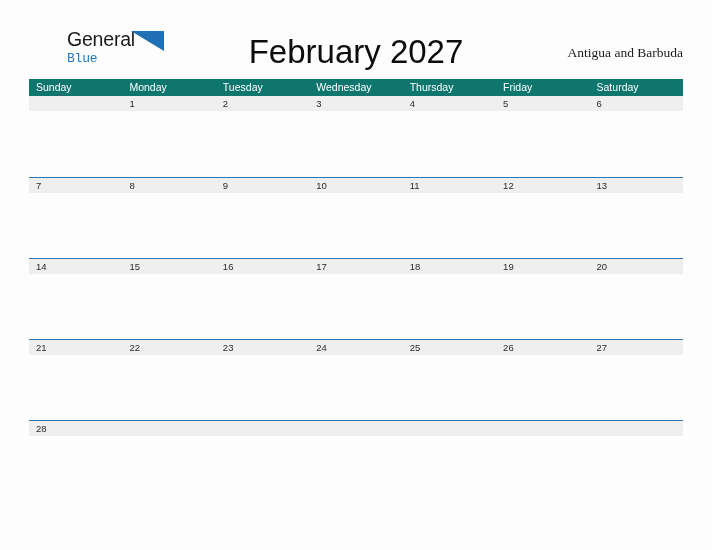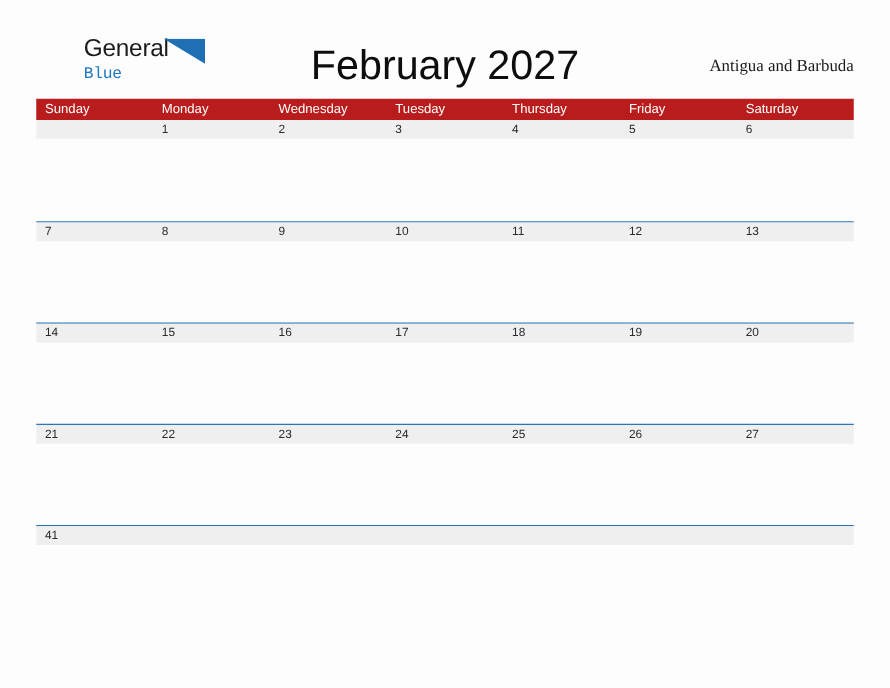--- a/index.html
+++ b/index.html
@@ -92,21 +92,21 @@
   
   .calendar {
     position: absolute;
     left: 29px;
     top: 79px;
     width: 654px;
   }
 
   .weekday-header {
     display: flex;
-    background: #b91c1c;
+    background: #0f766e;
     height: 17px;
   }
   .weekday-cell {
     width: 93.43px;
     flex: 0 0 93.43px;
     color: #ffffff;
     font-size: 10.5px;
     line-height: 17px;
     padding-left: 7px;
     box-sizing: border-box;
@@ -183,22 +183,22 @@
   <h1 class="month-title">February 2027</h1>
 
   <div class="locale-label">Antigua and Barbuda</div>
 </div>
 
 <div class="calendar">
 
   <div class="weekday-header">
     <div class="weekday-cell">Sunday</div>
     <div class="weekday-cell">Monday</div>
+    <div class="weekday-cell">Tuesday</div>
     <div class="weekday-cell">Wednesday</div>
-    <div class="weekday-cell">Tuesday</div>
     <div class="weekday-cell">Thursday</div>
     <div class="weekday-cell">Friday</div>
     <div class="weekday-cell">Saturday</div>
   </div>
 
   <div class="week-row first">
 
     <div class="date-band">
       <div class="date-cell empty"></div>
       <div class="date-cell">1</div>
@@ -249,21 +249,21 @@
       <div class="date-cell">25</div>
       <div class="date-cell">26</div>
       <div class="date-cell">27</div>
     </div>
     <div class="day-body"></div>
   </div>
 
   <div class="week-row last">
     <div class="week-rule"></div>
     <div class="date-band">
-      <div class="date-cell">41</div>
+      <div class="date-cell">28</div>
       <div class="date-cell empty"></div>
       <div class="date-cell empty"></div>
       <div class="date-cell empty"></div>
       <div class="date-cell empty"></div>
       <div class="date-cell empty"></div>
       <div class="date-cell empty"></div>
     </div>
     <div class="day-body"></div>
   </div>
 

